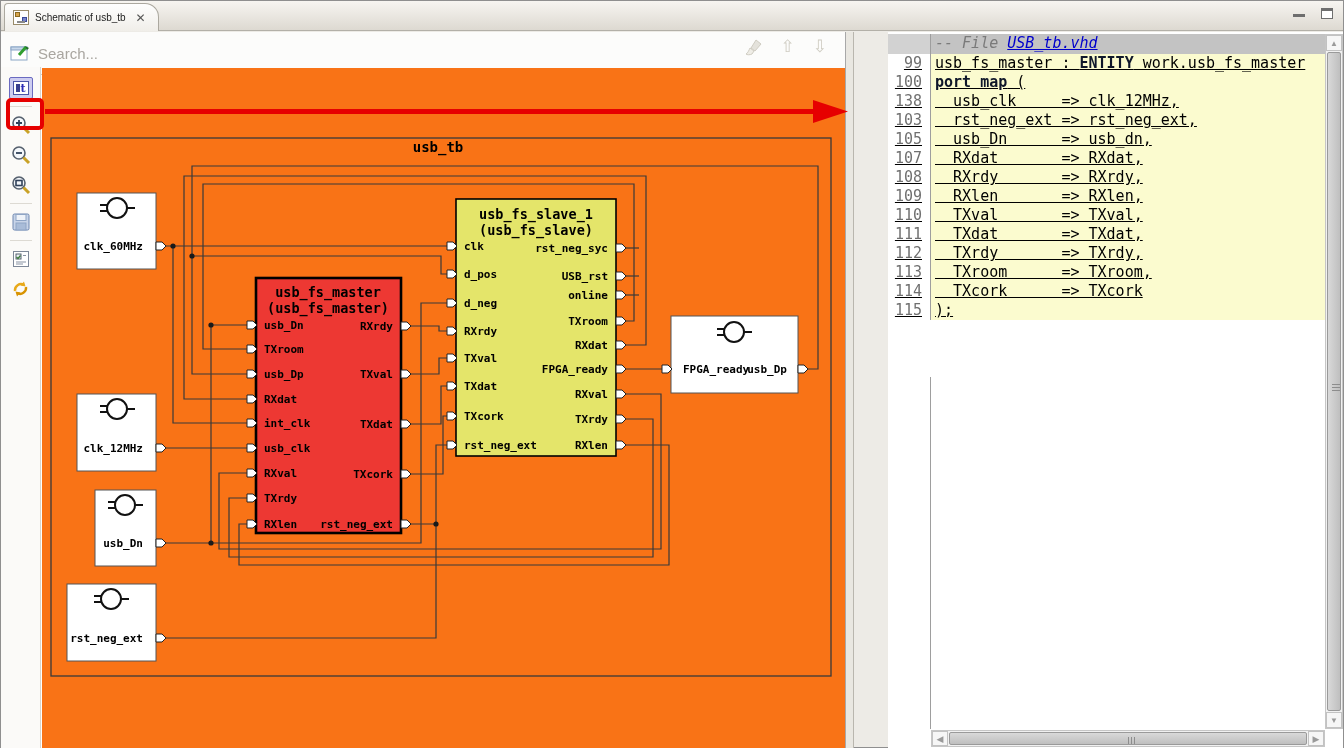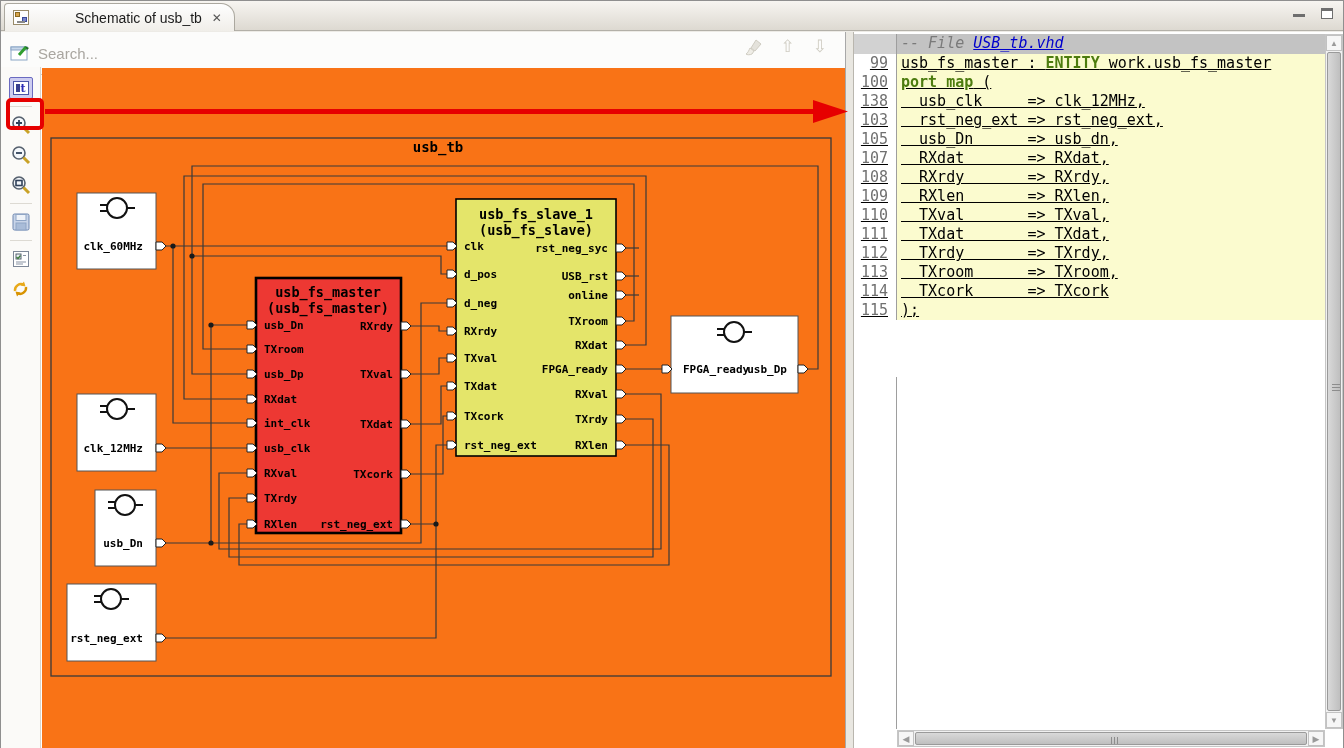--- a/index.html
+++ b/index.html
@@ -6,21 +6,21 @@
   html,body { width:1344px; height:748px; overflow:hidden; background:#EDEBE6;
     font-family:"Liberation Sans", sans-serif; }
   .window { position:relative; width:1344px; height:748px; border:1px solid #8F8F8F; background:#EDEBE6; }
 
   
   .tabbar { position:absolute; left:0; top:0; width:100%; height:30px;
     background:linear-gradient(#F7F5F1,#DDD9D1); border-bottom:1px solid #B3B0A8; }
   .tab { position:absolute; left:3px; top:2px; height:28px; padding:0 12px 0 8px;
     background:linear-gradient(#FEFEFE,#F0EEE9); border:1px solid #ABA89F; border-bottom:none;
     border-radius:4px 14px 0 0; display:flex; align-items:center; gap:6px; }
-  .tab-title { font-size:14px; color:#1c1c1c;margin-left:40px; }
+  .tab-title { font-size:10px; color:#1c1c1c; }
   .tab-close { font-size:12px; color:#555; margin-left:4px; cursor:pointer; }
   .tabicon { width:16px; height:15px; position:relative; background:#fff; border:1px solid #9A8C6A; }
   .tabicon .b1 { position:absolute; left:1px; top:1px; width:5px; height:5px; background:#D8A44C; border:1px solid #8A6A20; }
   .tabicon .b2 { position:absolute; right:1px; top:6px; width:5px; height:5px; background:#7B86C8; border:1px solid #3A4A9A; }
   .tabicon .b3 { position:absolute; left:3px; bottom:1px; width:8px; height:2px; background:#8A8A8A; }
   .winbtns { position:absolute; right:10px; top:7px; display:flex; gap:16px; }
   .minico { width:12px; height:9px; border-bottom:3px solid #6E6E6E; }
   .maxico { width:12px; height:11px; border:1px solid #6E6E6E; border-top:3px solid #6E6E6E; background:#fff; }
 
   
@@ -45,32 +45,32 @@
   .blkico em { position:absolute; right:2px; top:0px; font-style:normal; font-weight:bold;
     color:#2B2BB5; font-size:11px; font-family:"DejaVu Serif",serif; }
 
   .canvas { position:absolute; left:41px; top:36px; right:0; bottom:0; background:#f97316; }
   svg text { font-family:"DejaVu Sans Mono", monospace; }
 
   
   .splitter { width:8px; height:100%; background:#E9E7E1; border-right:1px solid #B9B6AE; cursor:col-resize; }
 
   
-  .code-panel { position:relative; flex:1; height:100%; background:#FFFFFF; overflow:hidden; }
+  .code-panel { position:relative; flex:1; height:100%; background:#FFFFFF; overflow:hidden;margin-left:34px; }
   .code-scroll { position:absolute; left:0; top:2px; right:18px; bottom:20px; overflow:hidden; }
   .hdr-row { display:flex; height:20px; background:#C3C3C3; }
   .hdr-row .gut { width:43px; background:#D2D2D2; border-right:1px solid #9E9E9E; }
   .hdr-row .txt { flex:1; font-family:"DejaVu Sans Mono",monospace; font-size:15px; font-style:italic;
     padding-left:4px; color:#7A7A7A; white-space:pre; }
   .hdr-row .txt a { color:#0000CC; text-decoration:underline; cursor:pointer; }
   .crow { display:flex; height:19px; line-height:19px; font-family:"DejaVu Sans Mono",monospace; font-size:15px;text-decoration:underline; }
   .crow .num { width:43px; text-align:right; padding-right:8px; color:#707070; background:#FFFFFF;
     border-right:1px solid #9E9E9E; }
   .crow .code { flex:1; background:#FBFBCF; white-space:pre; color:#000; padding-left:4px; }
-  .crow .kw { color:#4d7c0f; font-weight:bold; }
+  .crow .kw { color:#0f172a; font-weight:bold; }
   .fill-row { display:flex; position:absolute; left:0; right:0; bottom:0; top:343px; }
   .fill-row .num { width:43px; background:#fff; border-right:1px solid #9E9E9E; }
   .fill-row .rest { flex:1; background:#fff; }
 
   
   .vscroll { position:absolute; right:0; top:2px; bottom:20px; width:18px; background:#F1F1F1; border:1px solid #C6C6C6; }
   .vthumb { position:absolute; left:1px; right:1px; top:17px; bottom:17px;
     background:linear-gradient(90deg,#D9D9D9,#BFBFBF); border:1px solid #9A9A9A; border-radius:2px; }
   .sbtn { position:absolute; left:0; width:16px; height:16px; background:#F6F6F6; border:1px solid #C2C2C2;
     color:#9A9A9A; font-size:8px; text-align:center; line-height:15px; }

